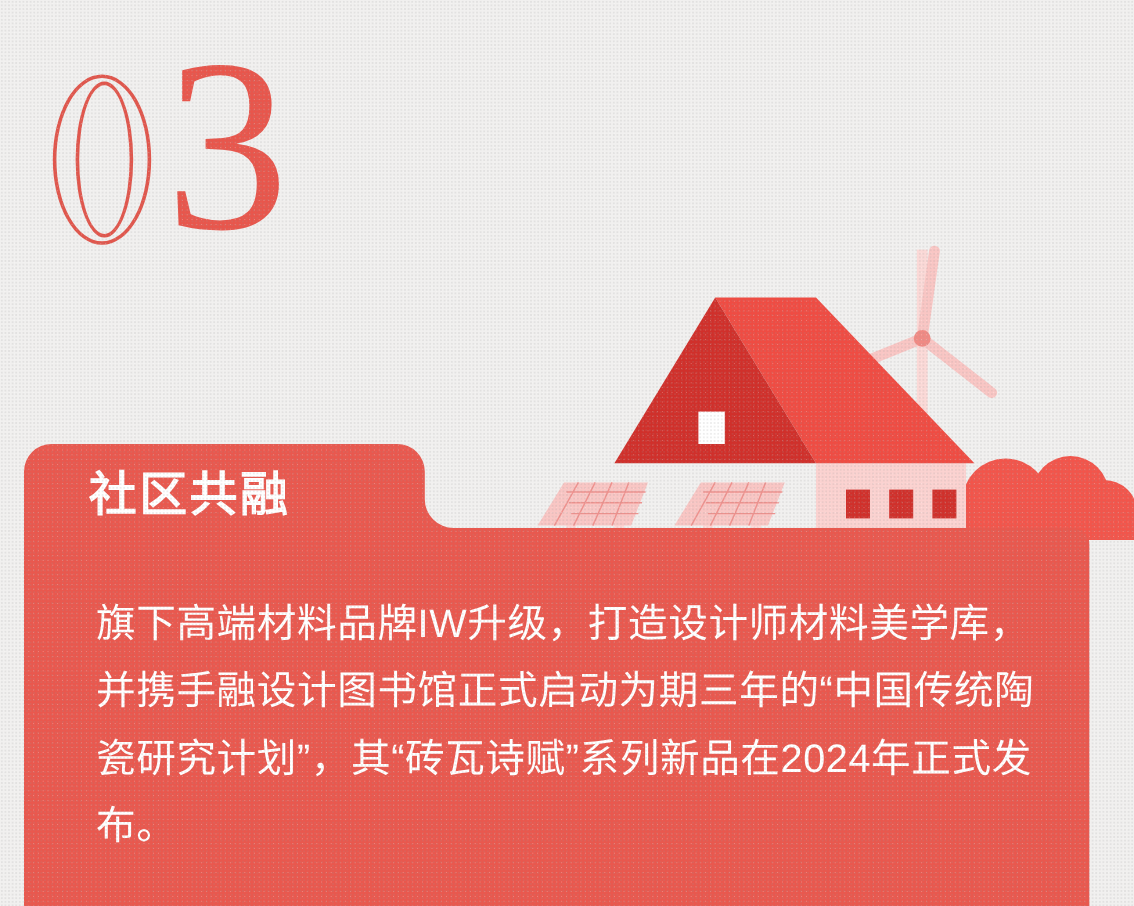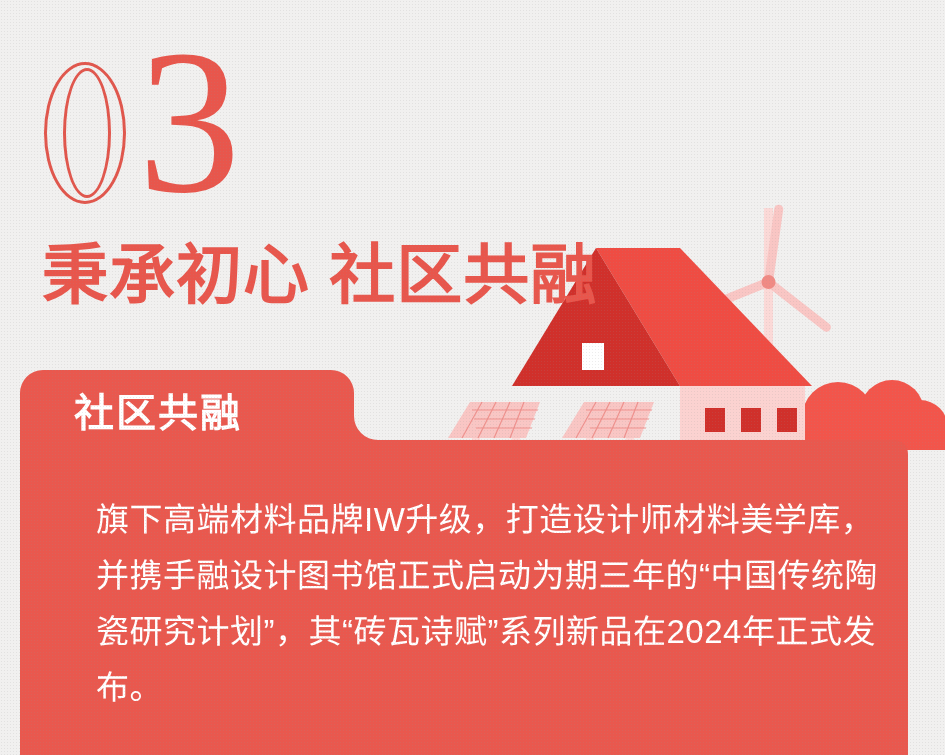--- a/index.html
+++ b/index.html
@@ -129,21 +129,21 @@
     line-height: 1;
     font-weight: bold;
     color: #ffffff;
     letter-spacing: 2px;
     white-space: nowrap;
     z-index: 3;
   }
 
   .body-copy {
     position: absolute;
-    left: 76px;
+    left: 60px;
     top: 122px;
     width: 800px;
     font-size: 33px;
     line-height: 56px;
     color: #ffffff;
     letter-spacing: .5px;
     z-index: 3;
   }
   .body-copy p { margin: 0; }
 </style>
@@ -220,21 +220,20 @@
       </g>
 
     </svg>
   </div>
 
   <div class="section-number">
     <span class="num-zero"></span>
     <span class="num-three">3</span>
   </div>
 
-  <div class="headline">秉承初心 社区共融</div>
 
   <div class="card">
     <div class="card-shape">
       <svg width="888" height="385" viewBox="0 0 888 385" xmlns="http://www.w3.org/2000/svg" preserveAspectRatio="none">
         <path fill="#e9584e" d="
           M 23 0
           H 311
           A 23 23 0 0 1 334 23
           V 46
           A 24 24 0 0 0 358 70

